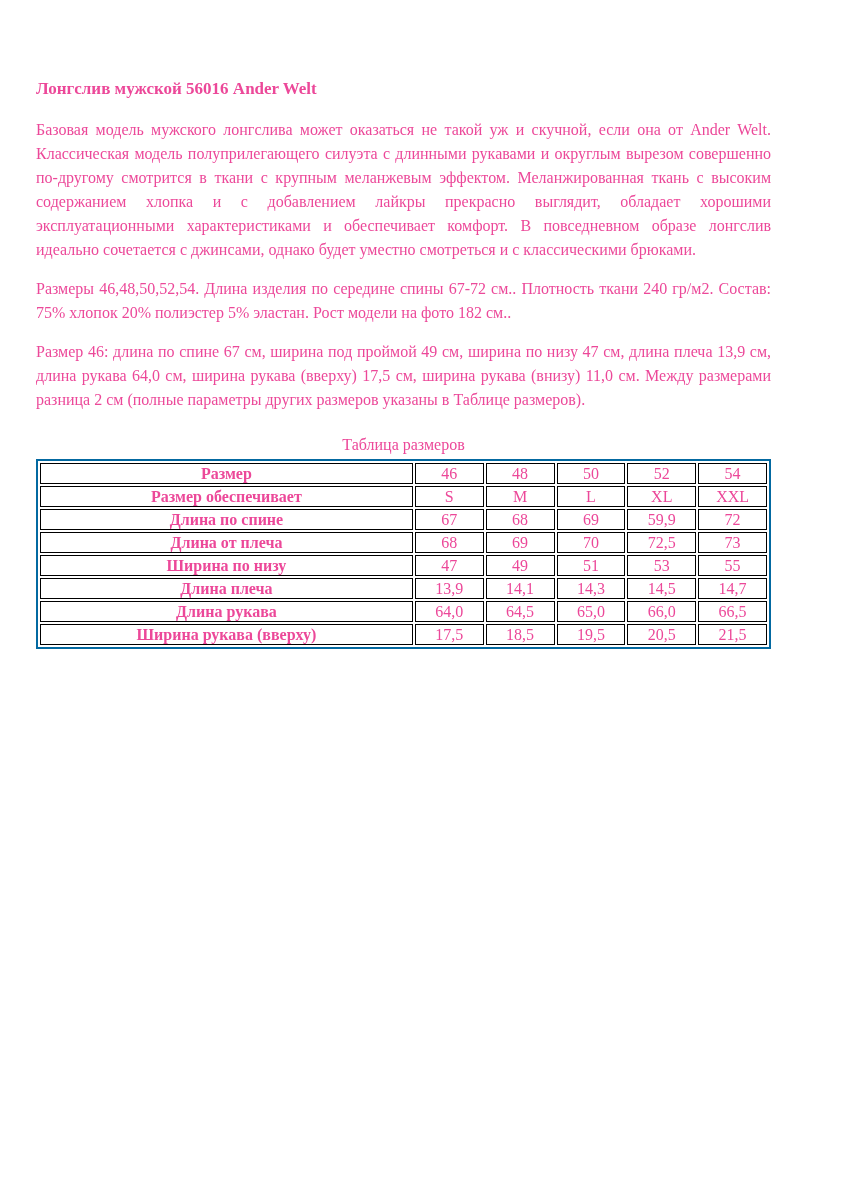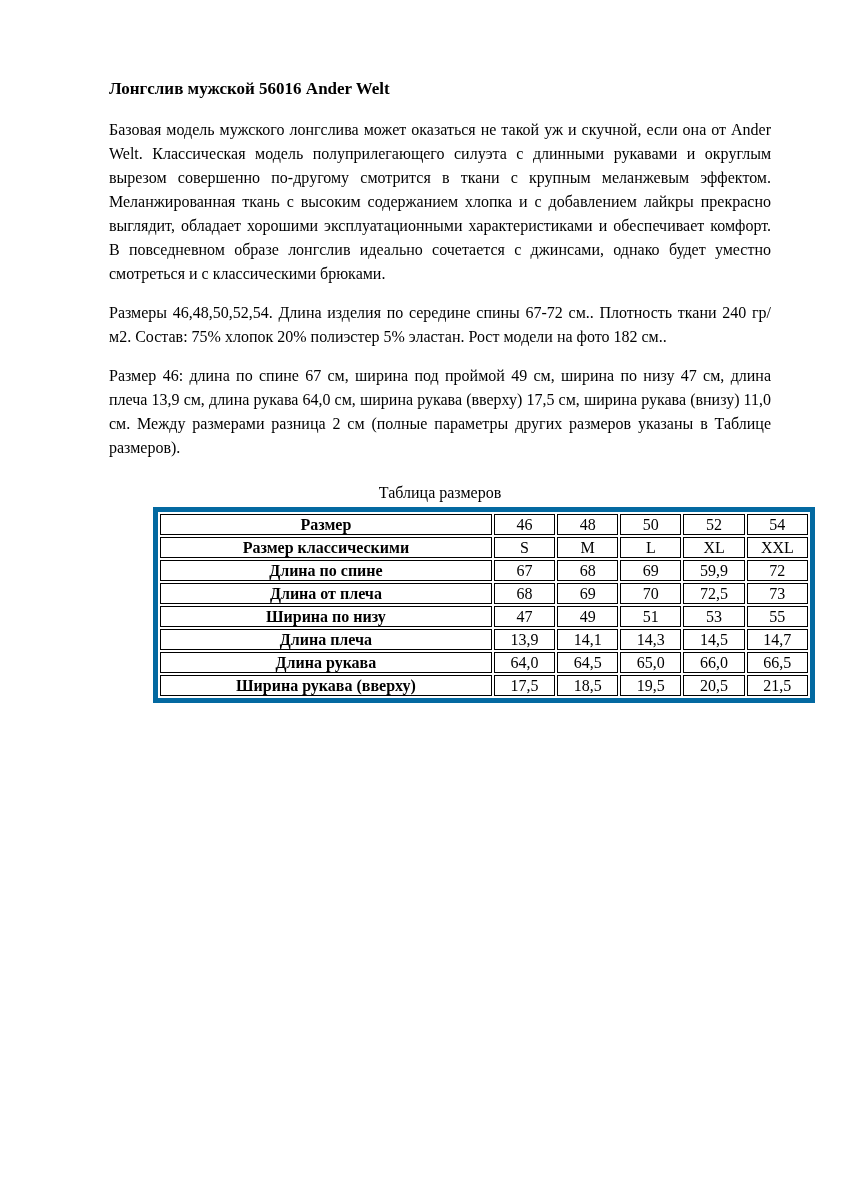--- a/index.html
+++ b/index.html
@@ -1,23 +1,23 @@
 <!DOCTYPE html>
 <html lang="ru"><head>
 <meta charset="utf-8">
 <style>
   * { margin: 0; padding: 0; box-sizing: border-box; }
   html, body { background: #ffffff; }
   .page {
     width: 848px;
     height: 1200px;
     background: #ffffff;
-    color: #000000;
+    color: #ec4899;
     font-family: "Liberation Serif", "DejaVu Serif", serif;
-    padding: 78px 77px 0 109px;
+    padding: 78px 77px 0 36px;
     overflow: hidden;
     position: relative;
   }
   .doc-title {
     font-size: 17px;
     line-height: 22px;
     font-weight: bold;
     margin: 0 0 18px 0;
   }
   .doc-paragraph {
@@ -31,24 +31,23 @@
     font-size: 16px;
     line-height: 21px;
     text-align: center;
     margin: 22px 0 4px 0;
     font-weight: normal;
   }
   table.size-table {
     width: 100%;
     border-collapse: separate;
     border-spacing: 2px;
-    border: 5px solid #0369a1;
+    border: 2px solid #0369a1;
     background: #ffffff;
     table-layout: fixed;
-    margin-left: 44px;
   }
   table.size-table td {
     border: 1px solid #000000;
     height: 21px;
     font-size: 16px;
     line-height: 19px;
     text-align: center;
     vertical-align: middle;
     padding: 0 3px;
     background: #ffffff;
@@ -88,21 +87,21 @@
     <tbody>
       <tr>
         <td class="row-label">Размер</td>
         <td>46</td>
         <td>48</td>
         <td>50</td>
         <td>52</td>
         <td>54</td>
       </tr>
       <tr>
-        <td class="row-label">Размер классическими</td>
+        <td class="row-label">Размер обеспечивает</td>
         <td>S</td>
         <td>M</td>
         <td>L</td>
         <td>XL</td>
         <td>XXL</td>
       </tr>
       <tr>
         <td class="row-label">Длина по спине</td>
         <td>67</td>
         <td>68</td>

